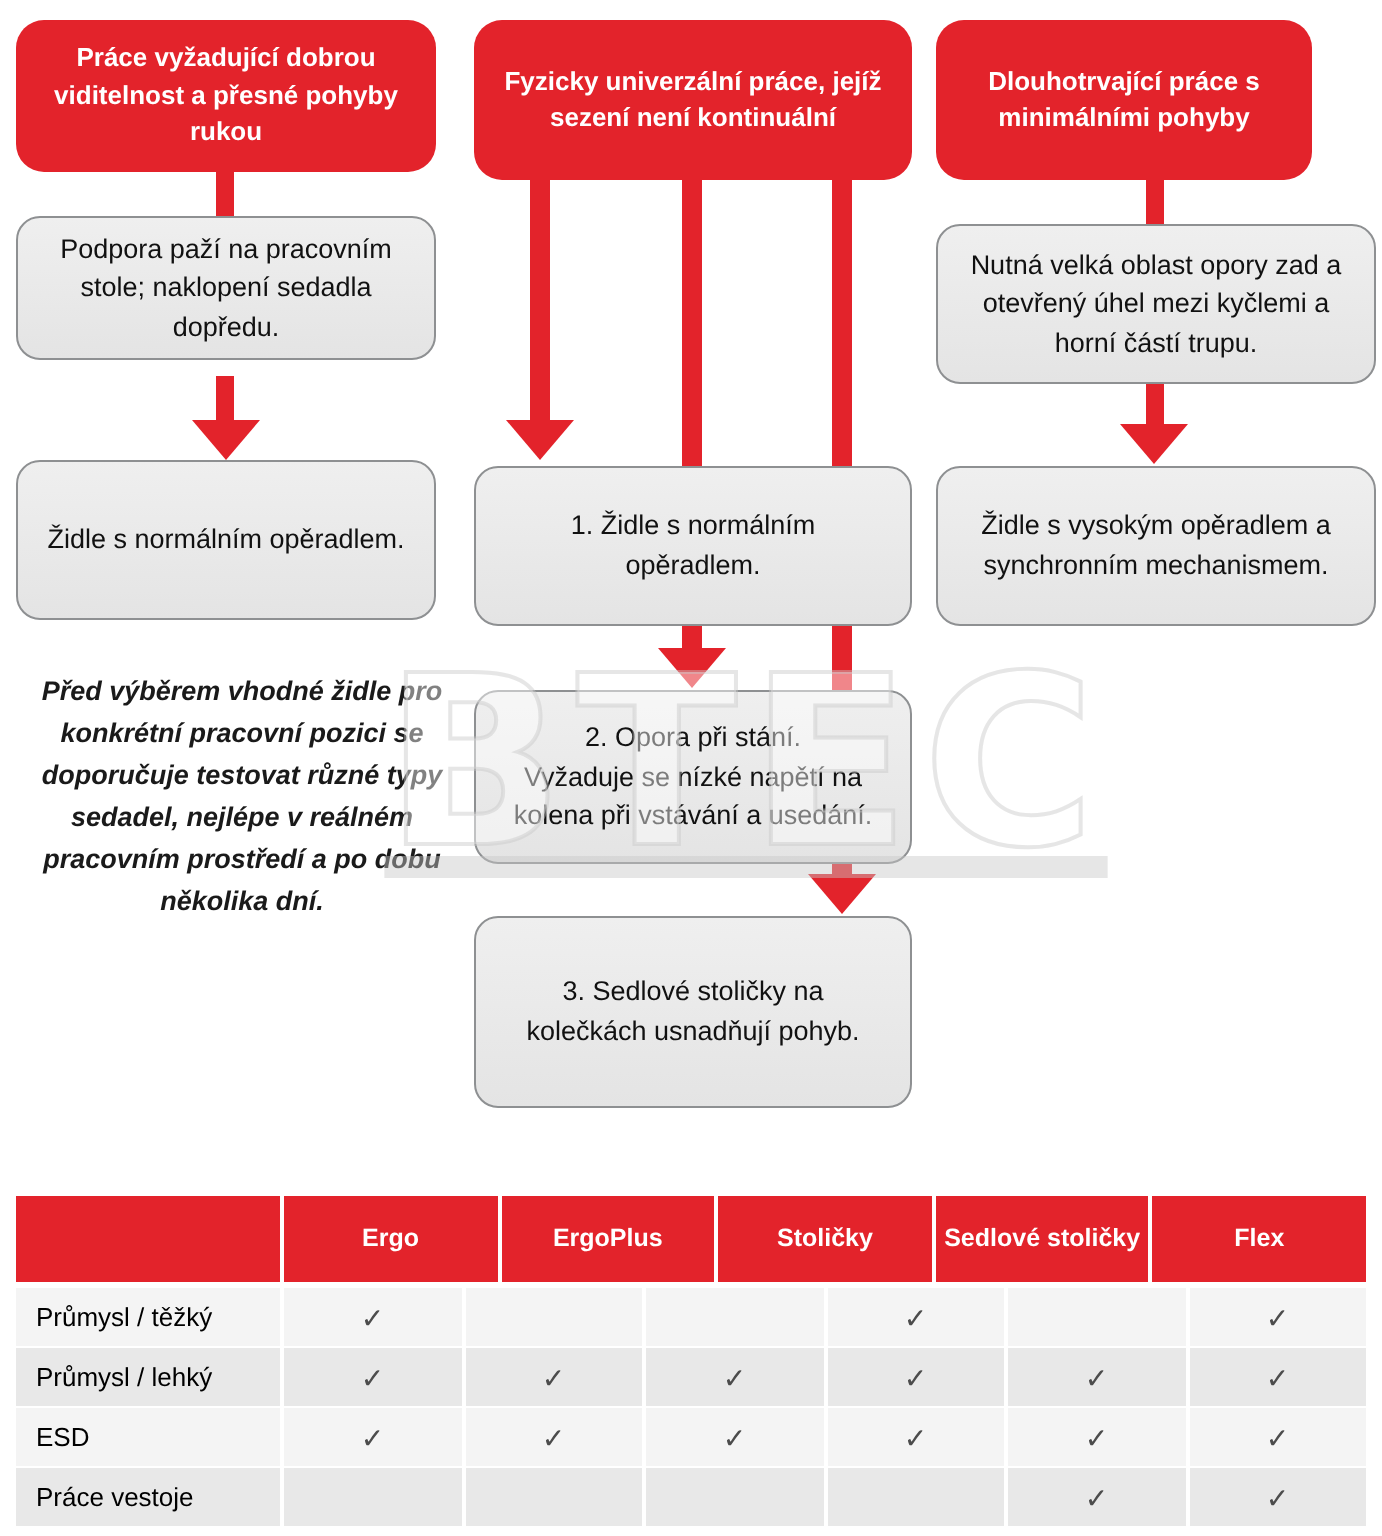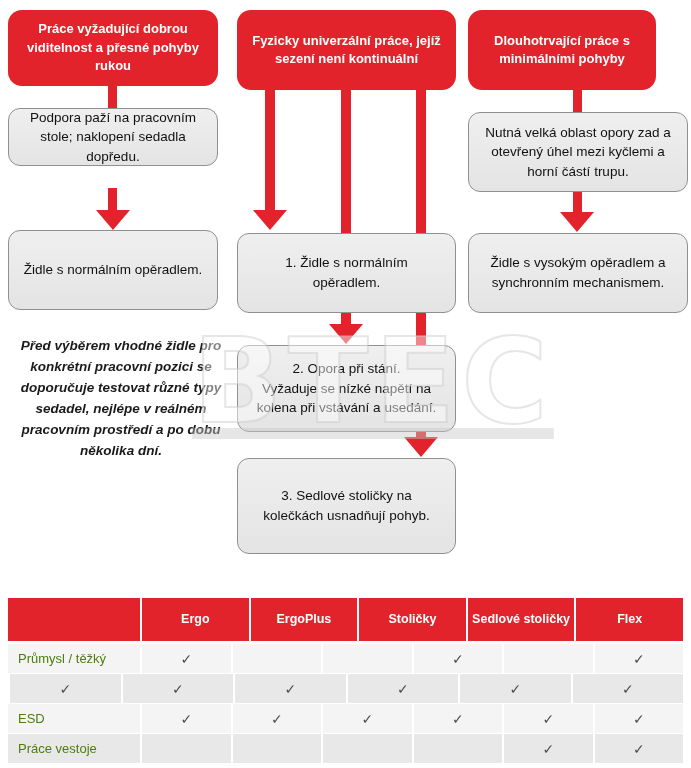--- a/index.html
+++ b/index.html
@@ -52,36 +52,36 @@
     padding: 2px 4px;
   }
   .hcell.label-col { width: 132px; }
   .hcell.data-col { flex: 1; border-left: 2px solid #fff; }
   .tbl-body { margin-top: 3px; }
   .trow { display: flex; height: 29px; margin-bottom: 1px; }
   .trow.light > div { background: #f4f4f4; }
   .trow.dark  > div { background: #e8e8e8; }
   .trow .rlabel {
     width: 132px; display: flex; align-items: center; padding-left: 10px;
-    font-size: 13px; color: #4d7c0f; text-align: center;
+    font-size: 13px; color: #000000; text-align: center;
   }
   .trow .ccell {
     flex: 1; border-left: 2px solid #fff;
     display: flex; align-items: center; justify-content: center;
     font-size: 14px; color: #4c4c4c;
   }
 </style>
 </head>
 <body>
 
 <div class="page">
 
   <div class="redbox" style="left:8px; top:10px; width:210px; height:76px;">Práce vyžadující dobrou viditelnost a přesné pohyby rukou</div>
   <div class="vline" style="left:108px; top:85px; width:9px; height:24px;"></div>
-  <div class="graybox" style="left:8px; top:108px; width:210px; height:58px;">Podpora paží na pracovním stole; naklopení sedadla dopředu.</div>
+  <div class="graybox" style="left:8px; top:108px; width:210px; height:72px;">Podpora paží na pracovním stole; naklopení sedadla dopředu.</div>
   <div class="vline" style="left:108px; top:188px; width:9px; height:23px;"></div>
   <div class="ahead" style="left:96px; top:210px;"></div>
   <div class="graybox" style="left:8px; top:230px; width:210px; height:80px;">Židle s normálním opěradlem.</div>
   <div class="note">Před výběrem vhodné židle pro konkrétní pracovní pozici se doporučuje testovat různé typy sedadel, nejlépe v reálném pracovním prostředí a po dobu několika dní.</div>
 
   <div class="redbox" style="left:237px; top:10px; width:219px; height:80px;">Fyzicky univerzální práce, jejíž sezení není kontinuální</div>
 
   <div class="vline" style="left:265px; top:88px; width:10px; height:122px;"></div>
   <div class="ahead" style="left:253px; top:210px;"></div>
   <div class="vline" style="left:341px; top:88px; width:10px; height:236px;"></div>
@@ -119,20 +119,21 @@
       <div class="trow light">
         <div class="rlabel">Průmysl / těžký</div>
         <div class="ccell">✓</div>
         <div class="ccell"></div>
         <div class="ccell"></div>
         <div class="ccell">✓</div>
         <div class="ccell"></div>
         <div class="ccell">✓</div>
       </div>
       <div class="trow dark">
+        <div class="rlabel">Průmysl / lehký</div>
         <div class="ccell">✓</div>
         <div class="ccell">✓</div>
         <div class="ccell">✓</div>
         <div class="ccell">✓</div>
         <div class="ccell">✓</div>
         <div class="ccell">✓</div>
       </div>
       <div class="trow light">
         <div class="rlabel">ESD</div>
         <div class="ccell">✓</div>

